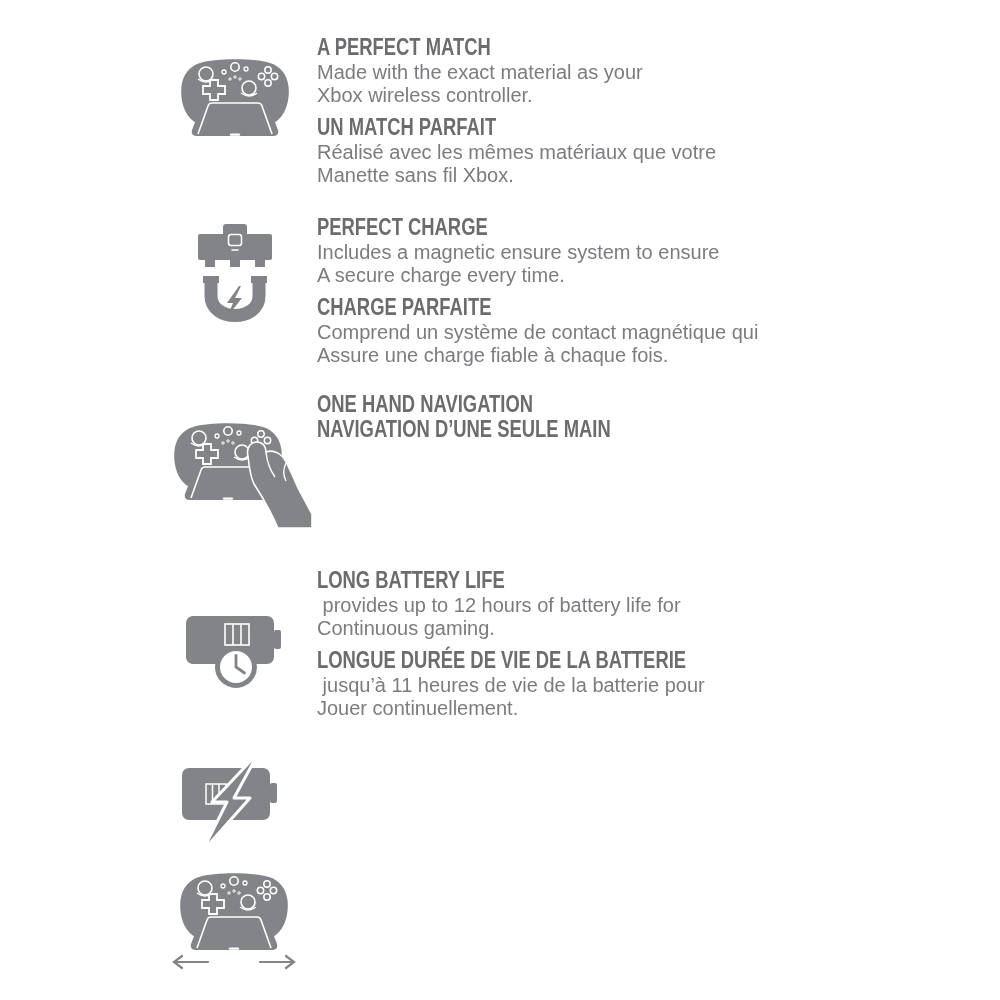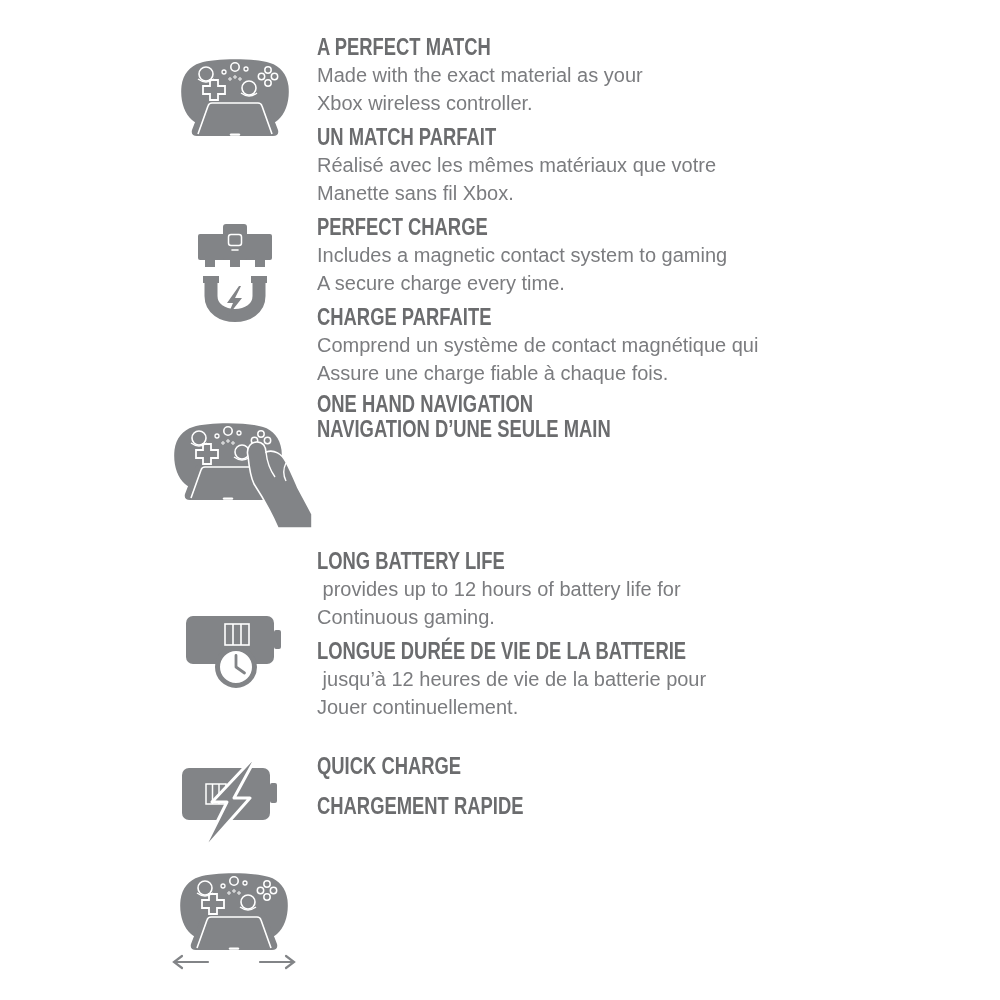--- a/index.html
+++ b/index.html
@@ -8,21 +8,21 @@
     font-family:"Liberation Sans",sans-serif;overflow:hidden;
   }
   .icon{position:absolute;}
   .tb{position:absolute;left:317px;width:580px;}
   .tb h2{
     font-size:23px;line-height:22px;font-weight:700;color:#6b6c6e;
     margin:0 0 3px 0;letter-spacing:0px;white-space:nowrap;
     transform:scaleX(0.80);transform-origin:0 50%;
   }
   .tb p{
-    font-size:20px;line-height:28px;font-weight:400;color:#7b7c7f;
+    font-size:20px;line-height:23px;font-weight:400;color:#7b7c7f;
     margin:0 0 9px 0;white-space:pre-wrap;
   }
   .tb.headings-only h2{margin-bottom:18px;}
   svg{display:block;}
 </style>
 </head>
 <body>
 
 <div id="canvas">
 
@@ -76,21 +76,21 @@
       <rect x="32" y="38" width="10" height="7" fill="#828487"></rect>
       <rect x="57" y="38" width="10" height="7" fill="#828487"></rect>
       <rect x="5" y="54" width="16" height="7" fill="#828487"></rect>
       <rect x="53" y="54" width="16" height="7" fill="#828487"></rect>
       <path d="M13,58 L13,74 C13,100 61,100 61,74 L61,58" fill="none" stroke="#828487" stroke-width="13"></path>
       <polygon points="41,64 29,81 35,81 29,95 44,76 37,76 43,64" fill="#828487"></polygon>
     </svg>
   </div>
   <div class="tb" style="top:216px;">
     <h2>PERFECT CHARGE</h2>
-    <p>Includes a magnetic contact system to gaming
+    <p>Includes a magnetic ensure system to ensure
 A secure charge every time.</p>
     <h2>CHARGE PARFAITE</h2>
     <p>Comprend un système de contact magnétique qui
 Assure une charge fiable à chaque fois.</p>
   </div>
 
   <div class="icon" style="left:166px;top:404px;">
     <svg width="146" height="124" viewBox="0 0 146 124">
       <g transform="translate(2,16)">
           <use href="#ctrl-stand"></use>
@@ -108,41 +108,37 @@
   <div class="icon" style="left:186px;top:610px;">
     <svg width="100" height="80" viewBox="0 0 100 80">
       <rect x="0" y="6" width="88" height="48" rx="7" fill="#828487"></rect>
       <rect x="88" y="20" width="7" height="19" rx="2" fill="#828487"></rect>
       <rect x="39" y="14" width="24" height="21" fill="none" stroke="#fff" stroke-width="1.6"></rect>
       <path stroke="#fff" stroke-width="1.6" d="M47,14 L47,35 M55,14 L55,35"></path>
       <circle cx="50" cy="57" r="18.5" fill="#fff" stroke="#828487" stroke-width="5"></circle>
       <path stroke="#828487" stroke-width="2.8" stroke-linecap="round" d="M50,57 L50,45.5 M50,57 L58.5,63"></path>
     </svg>
   </div>
-  <div class="tb" style="top:550px;">
+  <div class="tb" style="top:569px;">
     <h2>LONG BATTERY LIFE</h2>
     <p> provides up to 12 hours of battery life for
 Continuous gaming.</p>
     <h2>LONGUE DURÉE DE VIE DE LA BATTERIE</h2>
-    <p> jusqu’à 12 heures de vie de la batterie pour
+    <p> jusqu’à 11 heures de vie de la batterie pour
 Jouer continuellement.</p>
   </div>
 
   <div class="icon" style="left:180px;top:752px;">
     <svg width="104" height="102" viewBox="0 0 104 102">
       <rect x="2" y="16" width="88" height="52" rx="7" fill="#828487"></rect>
       <rect x="90" y="31" width="7" height="20" rx="2" fill="#828487"></rect>
       <rect x="26" y="32" width="20" height="20" fill="none" stroke="#fff" stroke-width="1.5"></rect>
       <path stroke="#fff" stroke-width="1.5" d="M32.5,32 L32.5,52 M39,32 L39,52"></path>
       <polygon points="79,0 32,50 47,50 22,100 70,46 54,46" fill="#828487" stroke="#fff" stroke-width="3" stroke-linejoin="round"></polygon>
     </svg>
-  </div>
-  <div class="tb headings-only" style="top:755px;">
-    <h2>QUICK CHARGE</h2>
-    <h2>CHARGEMENT RAPIDE</h2>
   </div>
 
   <div class="icon" style="left:168px;top:870px;">
     <svg width="132" height="104" viewBox="0 0 132 104">
       <g transform="translate(6,0)">
           <use href="#ctrl-stand"></use>
         </g>
       <g stroke="#828487" stroke-width="2.2" fill="none" stroke-linecap="round">
         <path d="M40,92 L7,92 M14,86 L6,92 L14,98"></path>
         <path d="M92,92 L125,92 M118,86 L126,92 L118,98"></path>

